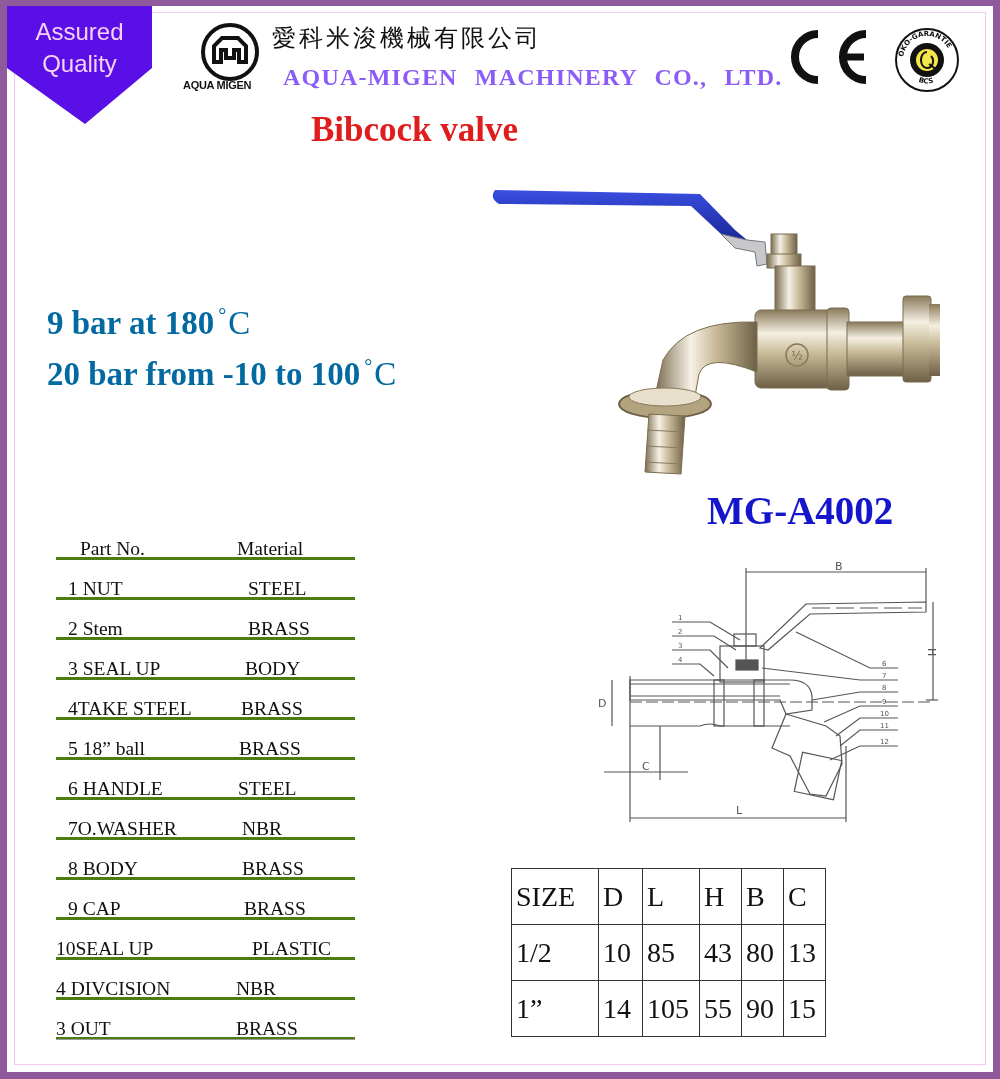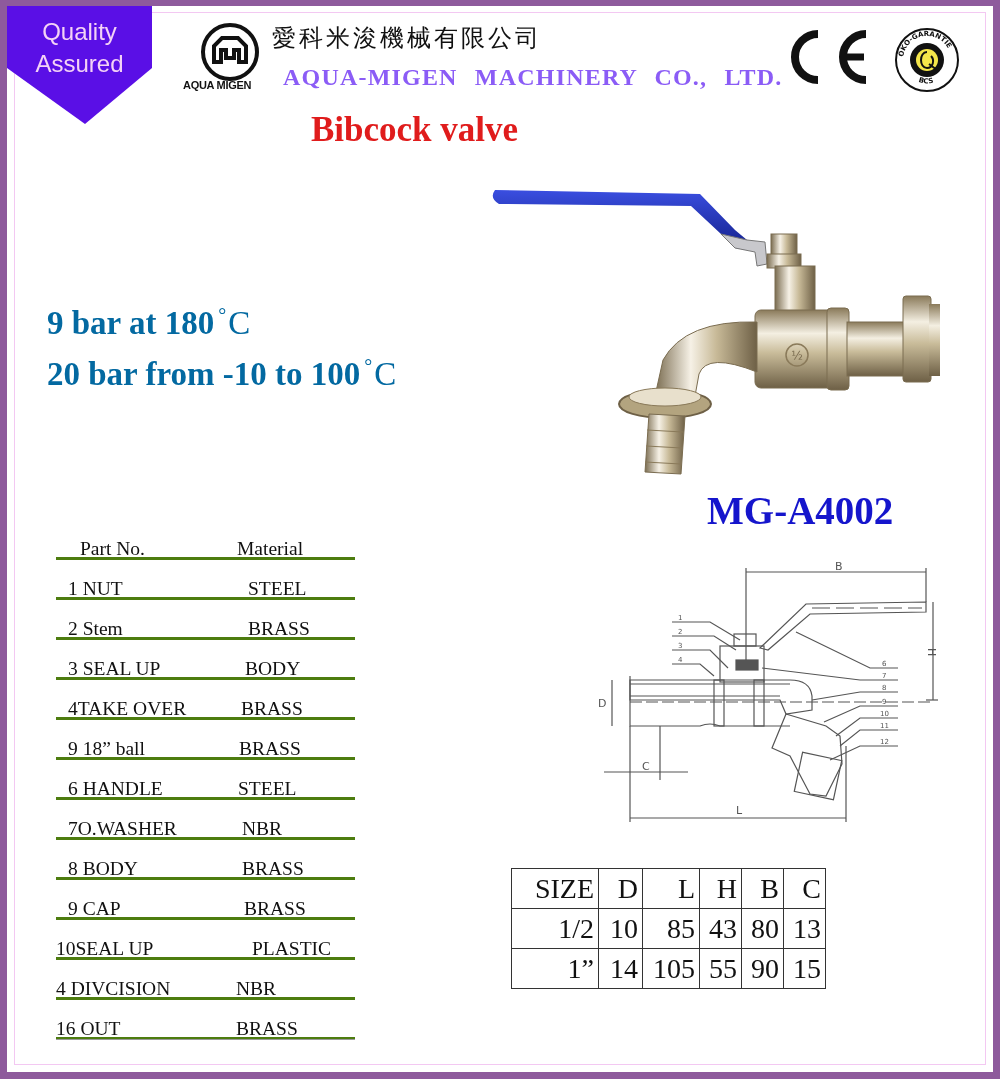--- a/index.html
+++ b/index.html
@@ -22,36 +22,36 @@
   .spec2 { top:355px; }
   .photo { position:absolute; left:485px; top:182px; width:455px; height:300px; }
   .model-no { position:absolute; left:707px; top:488px; color:#1515cc; font-weight:bold; font-size:39px; font-family:"Liberation Serif", serif; }
   .parts { position:absolute; left:56px; top:536px; width:299px; }
   .parts-row { position:relative; height:40px; border-bottom:3px solid #4d7c0f; box-sizing:border-box; }
   .parts-row .c1, .parts-row .c2 { position:absolute; bottom:-3px; font-size:19.5px; line-height:22px; color:#111; white-space:nowrap; }
   .parts-row.header { height:24px; }
   .parts-bottom-line { position:absolute; left:56px; top:1039px; width:299px; height:1px; background:#999; }
   .drawing { position:absolute; left:590px; top:550px; width:360px; height:290px; }
   .size-table { position:absolute; left:511px; top:868px; border-collapse:collapse; font-family:"Liberation Serif", serif; font-size:28px; color:#111; }
-  .size-table td { border:1.5px solid #333; padding:0 4px; height:39px; text-align:right; line-height:36px;font-family:Liberation Serif, serif; }
+  .size-table td { border:1.5px solid #333; padding:8px 4px; height:39px; text-align:left; line-height:36px;font-family:Liberation Serif, serif; }
 </style>
 </head>
 <body>
 
 <div class="frame">
   <div class="frame-inner"></div>
 </div>
 
 <div class="badge">
   <svg width="145" height="118" viewBox="0 0 145 118">
     <polygon points="0,0 145,0 145,62 78,118 0,62" fill="#5a0fe6"></polygon>
   </svg>
   <div class="badge-text">
+    <div>Assured</div>
     <div>Quality</div>
-    <div>Assured</div>
   </div>
 </div>
 
 <svg class="logo" viewBox="0 0 88 80">
   <circle cx="44" cy="34" r="27" fill="none" stroke="#111" stroke-width="4"></circle>
   <path d="M28 44 L28 28 L36 20 L52 20 L60 28 L60 44 L53 44 L53 32 L48 32 L48 40 L40 40 L40 32 L35 32 L35 44 Z" fill="none" stroke="#111" stroke-width="4" stroke-linejoin="miter"></path>
 </svg>
 <div class="logo-caption">AQUA MIGEN</div>
 
 <div class="company-cn">愛科米浚機械有限公司</div>
@@ -146,25 +146,25 @@
   </div>
   <div class="parts-row">
     <span class="c1" style="left:12px">2 Stem</span>
     <span class="c2" style="left:192px">BRASS</span>
   </div>
   <div class="parts-row">
     <span class="c1" style="left:12px">3 SEAL UP</span>
     <span class="c2" style="left:189px">BODY</span>
   </div>
   <div class="parts-row">
-    <span class="c1" style="left:12px">4TAKE OVER</span>
+    <span class="c1" style="left:12px">4TAKE STEEL</span>
     <span class="c2" style="left:185px">BRASS</span>
   </div>
   <div class="parts-row">
-    <span class="c1" style="left:12px">9 18” ball</span>
+    <span class="c1" style="left:12px">5 18” ball</span>
     <span class="c2" style="left:183px">BRASS</span>
   </div>
   <div class="parts-row">
     <span class="c1" style="left:12px">6 HANDLE</span>
     <span class="c2" style="left:182px">STEEL</span>
   </div>
   <div class="parts-row">
     <span class="c1" style="left:12px">7O.WASHER</span>
     <span class="c2" style="left:186px">NBR</span>
   </div>
@@ -178,21 +178,21 @@
   </div>
   <div class="parts-row">
     <span class="c1" style="left:0px">10SEAL UP</span>
     <span class="c2" style="left:196px">PLASTIC</span>
   </div>
   <div class="parts-row">
     <span class="c1" style="left:0px">4 DIVCISION</span>
     <span class="c2" style="left:180px">NBR</span>
   </div>
   <div class="parts-row">
-    <span class="c1" style="left:0px">16 OUT</span>
+    <span class="c1" style="left:0px">3 OUT</span>
     <span class="c2" style="left:180px">BRASS</span>
   </div>
 </div>
 <div class="parts-bottom-line"></div>
 
 <svg class="drawing" viewBox="0 0 360 290" fill="none" stroke="#555" stroke-width="1.2" font-family="DejaVu Sans, sans-serif">
 
   <line x1="156" y1="22" x2="336" y2="22"></line>
   <line x1="156" y1="18" x2="156" y2="110"></line>
   <line x1="336" y1="18" x2="336" y2="52"></line>

